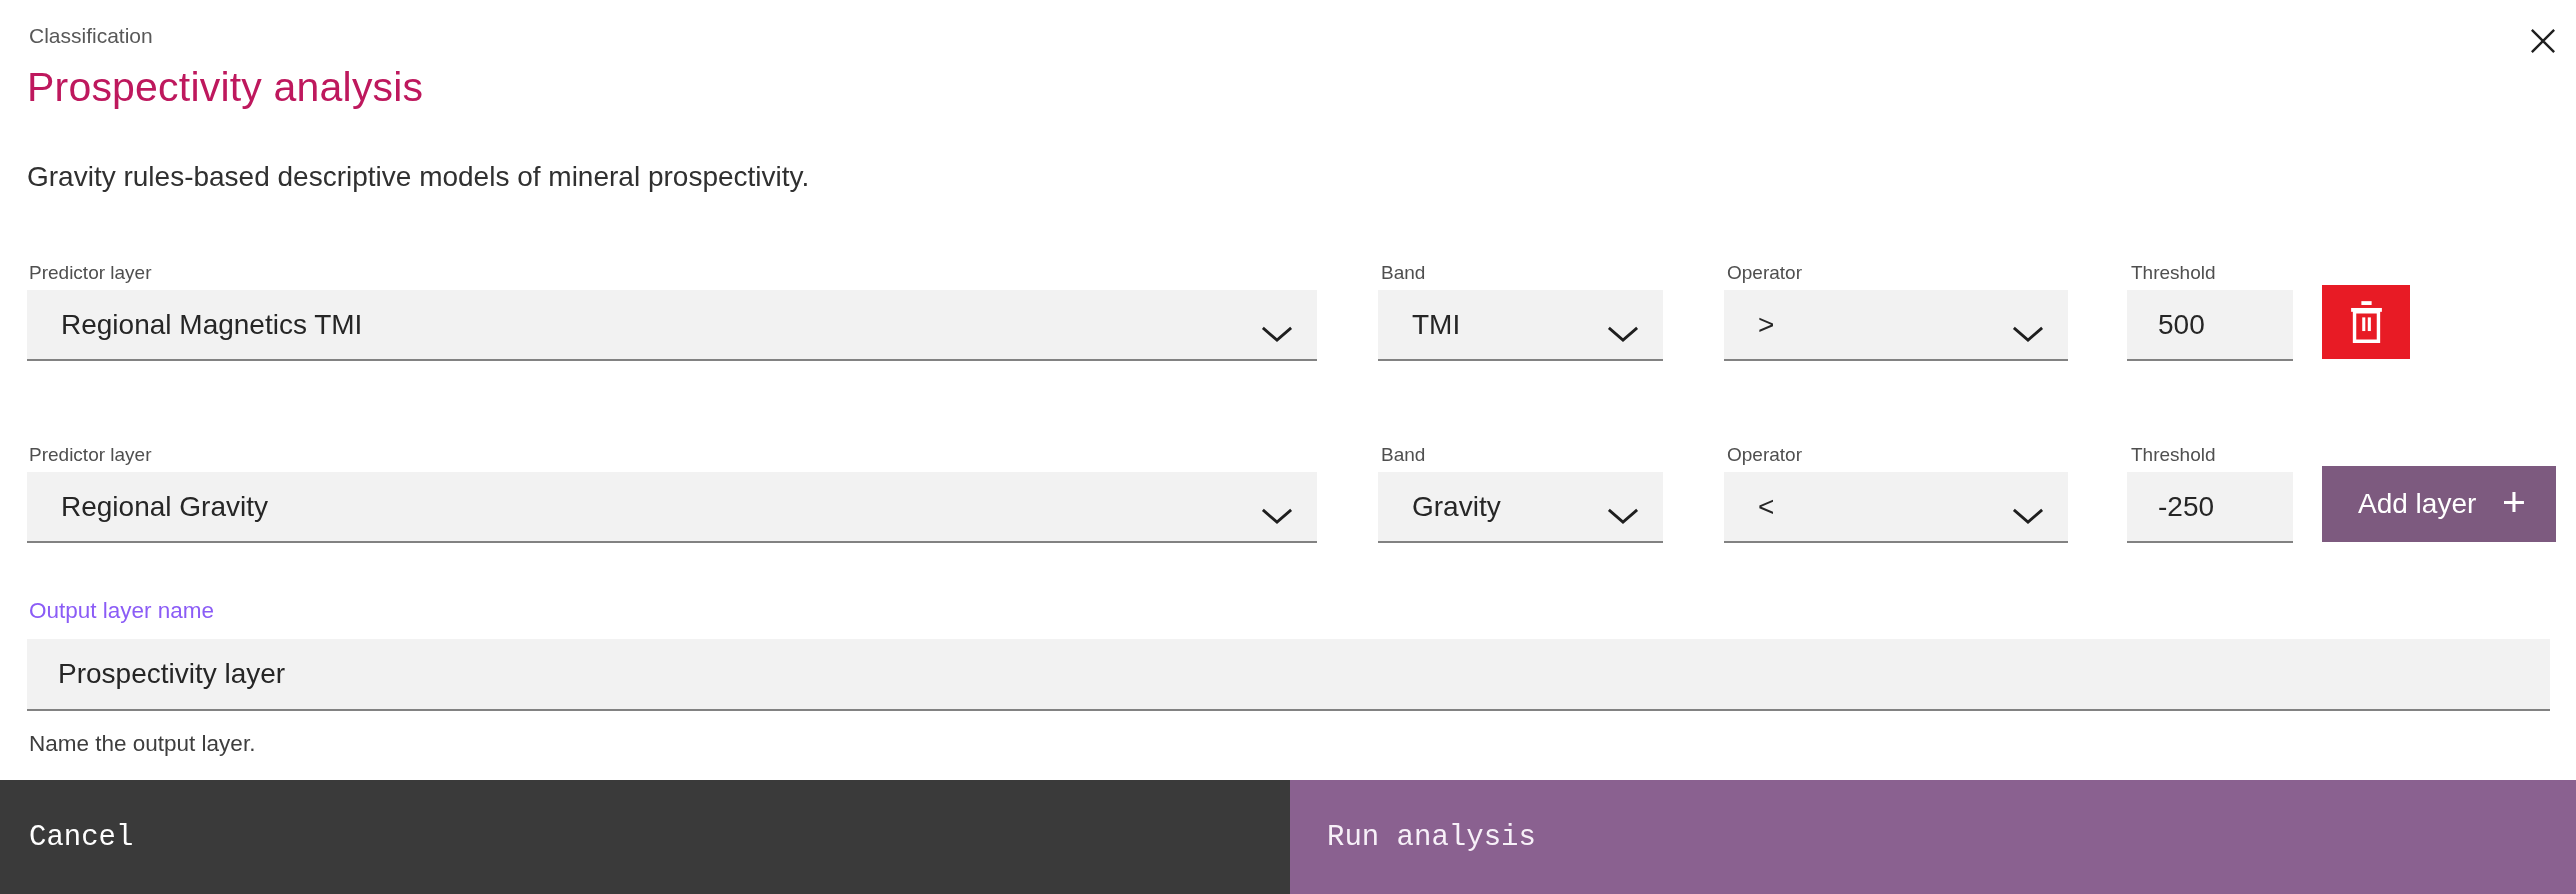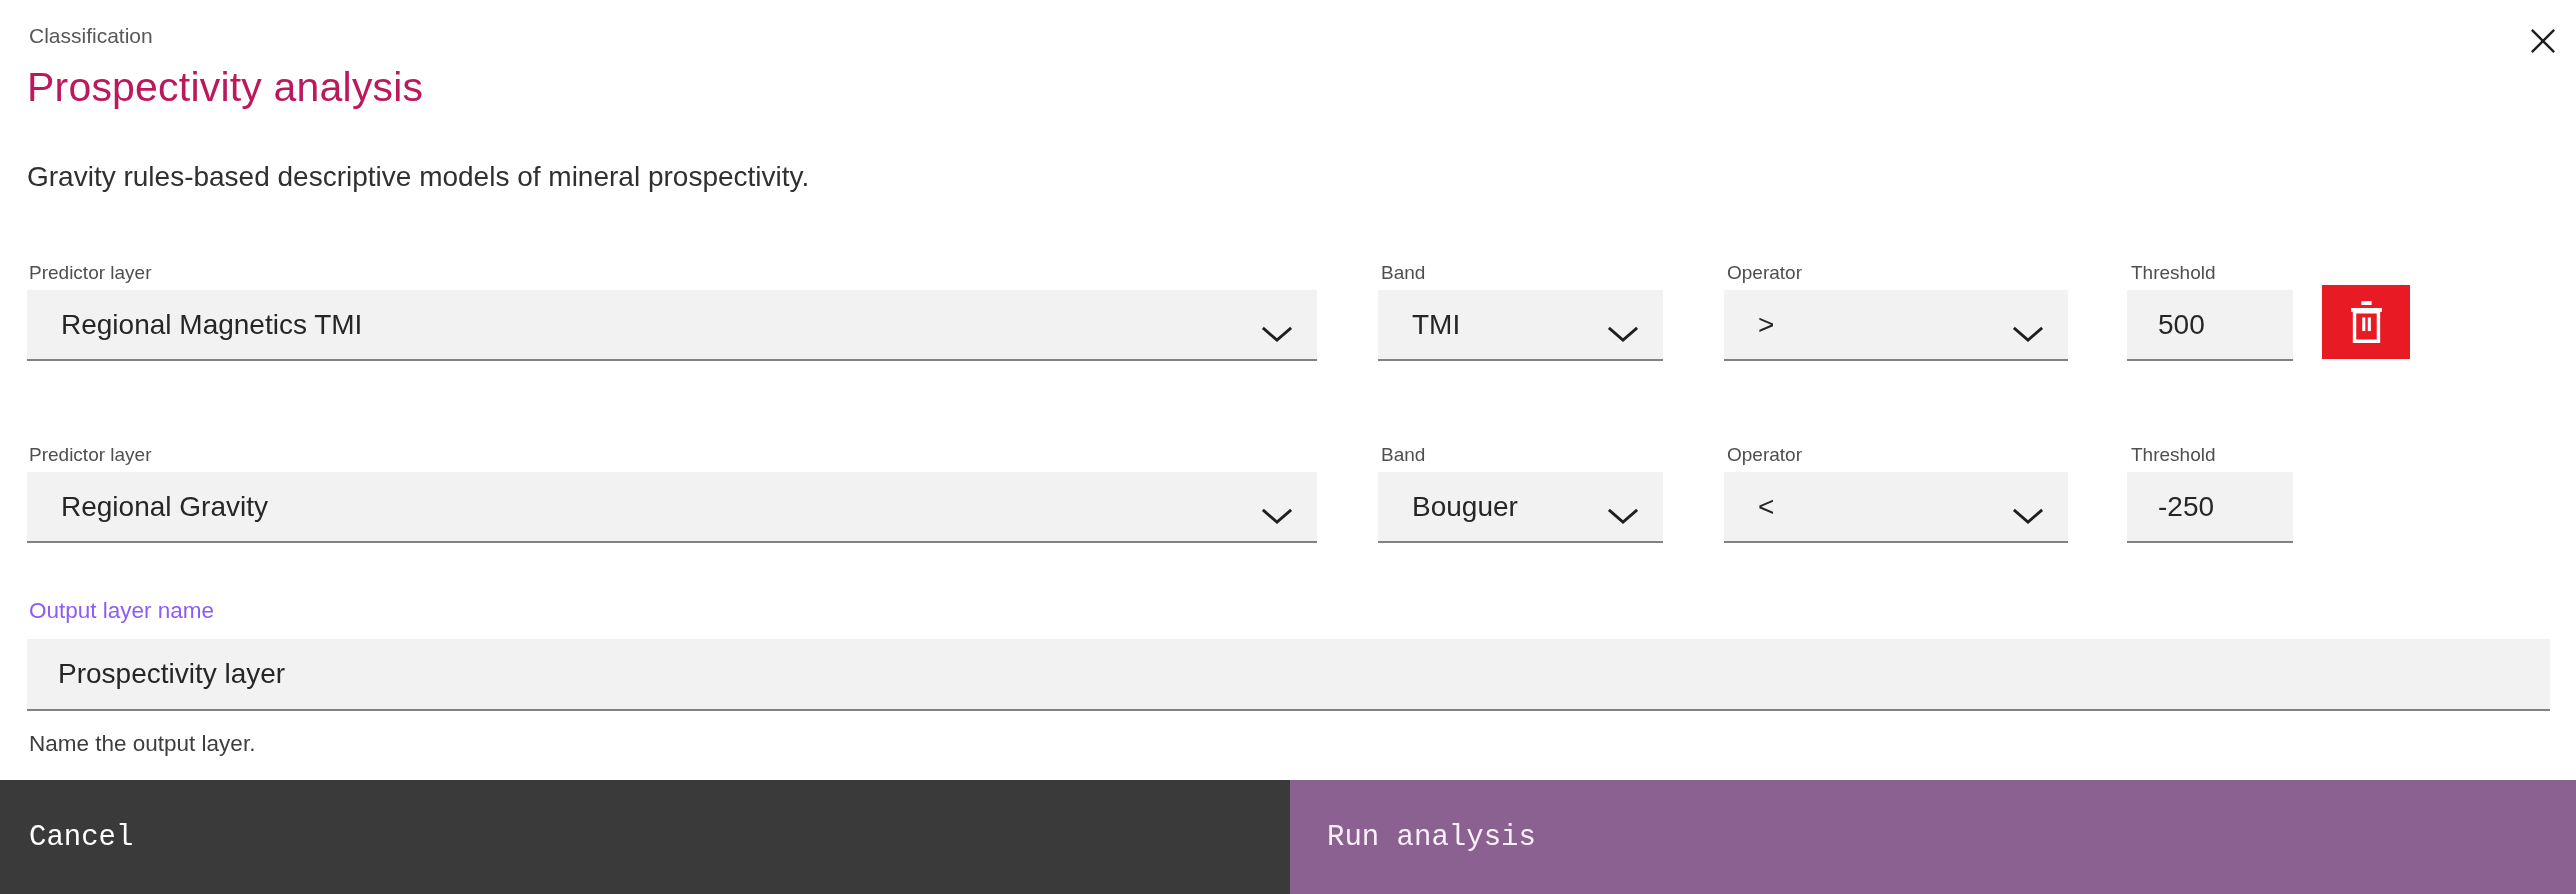--- a/index.html
+++ b/index.html
@@ -204,39 +204,43 @@
   <div class="field select pos-predictor">
     <span>Regional Gravity</span>
     <span class="chevron">
       <svg viewBox="0 0 34 17">
           <path d="M2 2 L17 15 L32 2" fill="none" stroke="#1f1f1f" stroke-width="3"></path>
         </svg>
     </span>
   </div>
 
   <div class="field select pos-band">
-    <span>Bouguer</span>
+    <span>Gravity</span>
     <span class="chevron">
       <svg viewBox="0 0 34 17">
           <path d="M2 2 L17 15 L32 2" fill="none" stroke="#1f1f1f" stroke-width="3"></path>
         </svg>
     </span>
   </div>
 
   <div class="field select pos-operator">
     <span>&lt;</span>
     <span class="chevron">
       <svg viewBox="0 0 34 17">
           <path d="M2 2 L17 15 L32 2" fill="none" stroke="#1f1f1f" stroke-width="3"></path>
         </svg>
     </span>
   </div>
 
   <input class="field pos-threshold" type="text" value="-250" style="">
 
+  <button class="add-btn">
+    <span>Add layer</span>
+    <span class="add-plus">+</span>
+  </button>
 </div>
 
 <div class="output-label">Output layer name</div>
 <input class="field output-input" type="text" value="Prospectivity layer" style="">
 <div class="output-helper">Name the output layer.</div>
 
 <div class="footer">
   <button class="cancel-btn">
     <span>Cancel</span>
   </button>

